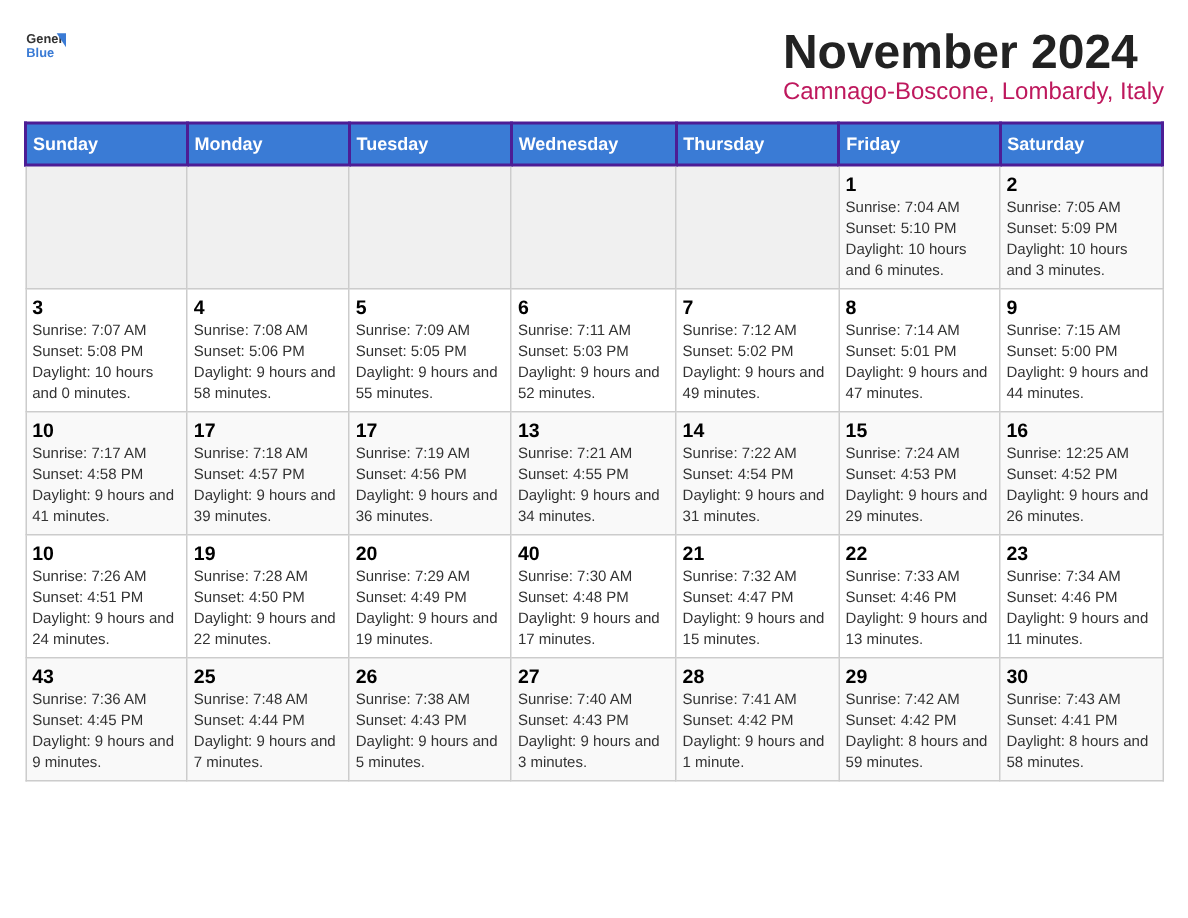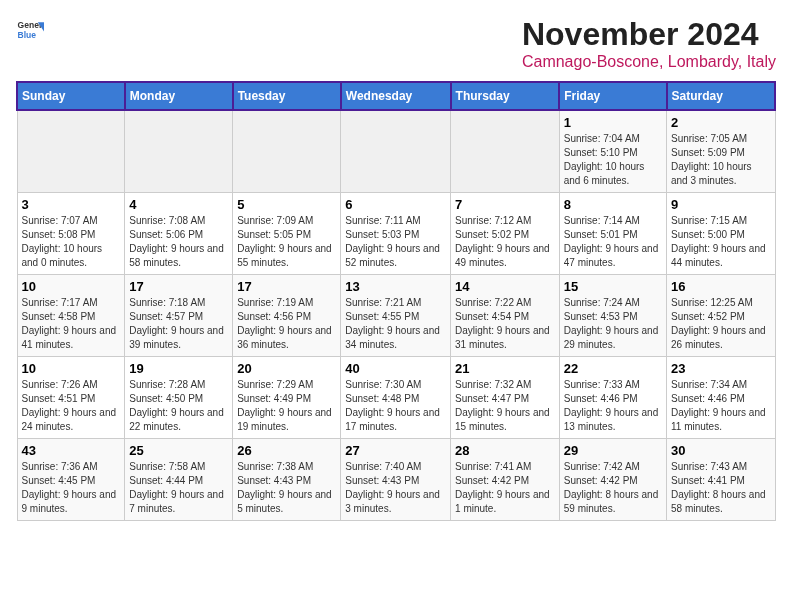--- a/index.html
+++ b/index.html
@@ -258,21 +258,21 @@
       </tr>
       <tr>
         <td>
           <div class="day-number">43</div>
           <div class="day-info">Sunrise: 7:36 AM
 Sunset: 4:45 PM
 Daylight: 9 hours and 9 minutes.</div>
         </td>
         <td>
           <div class="day-number">25</div>
-          <div class="day-info">Sunrise: 7:58 AM
+          <div class="day-info">Sunrise: 7:48 AM
 Sunset: 4:44 PM
 Daylight: 9 hours and 7 minutes.</div>
         </td>
         <td>
           <div class="day-number">26</div>
           <div class="day-info">Sunrise: 7:38 AM
 Sunset: 4:43 PM
 Daylight: 9 hours and 5 minutes.</div>
         </td>
         <td>

